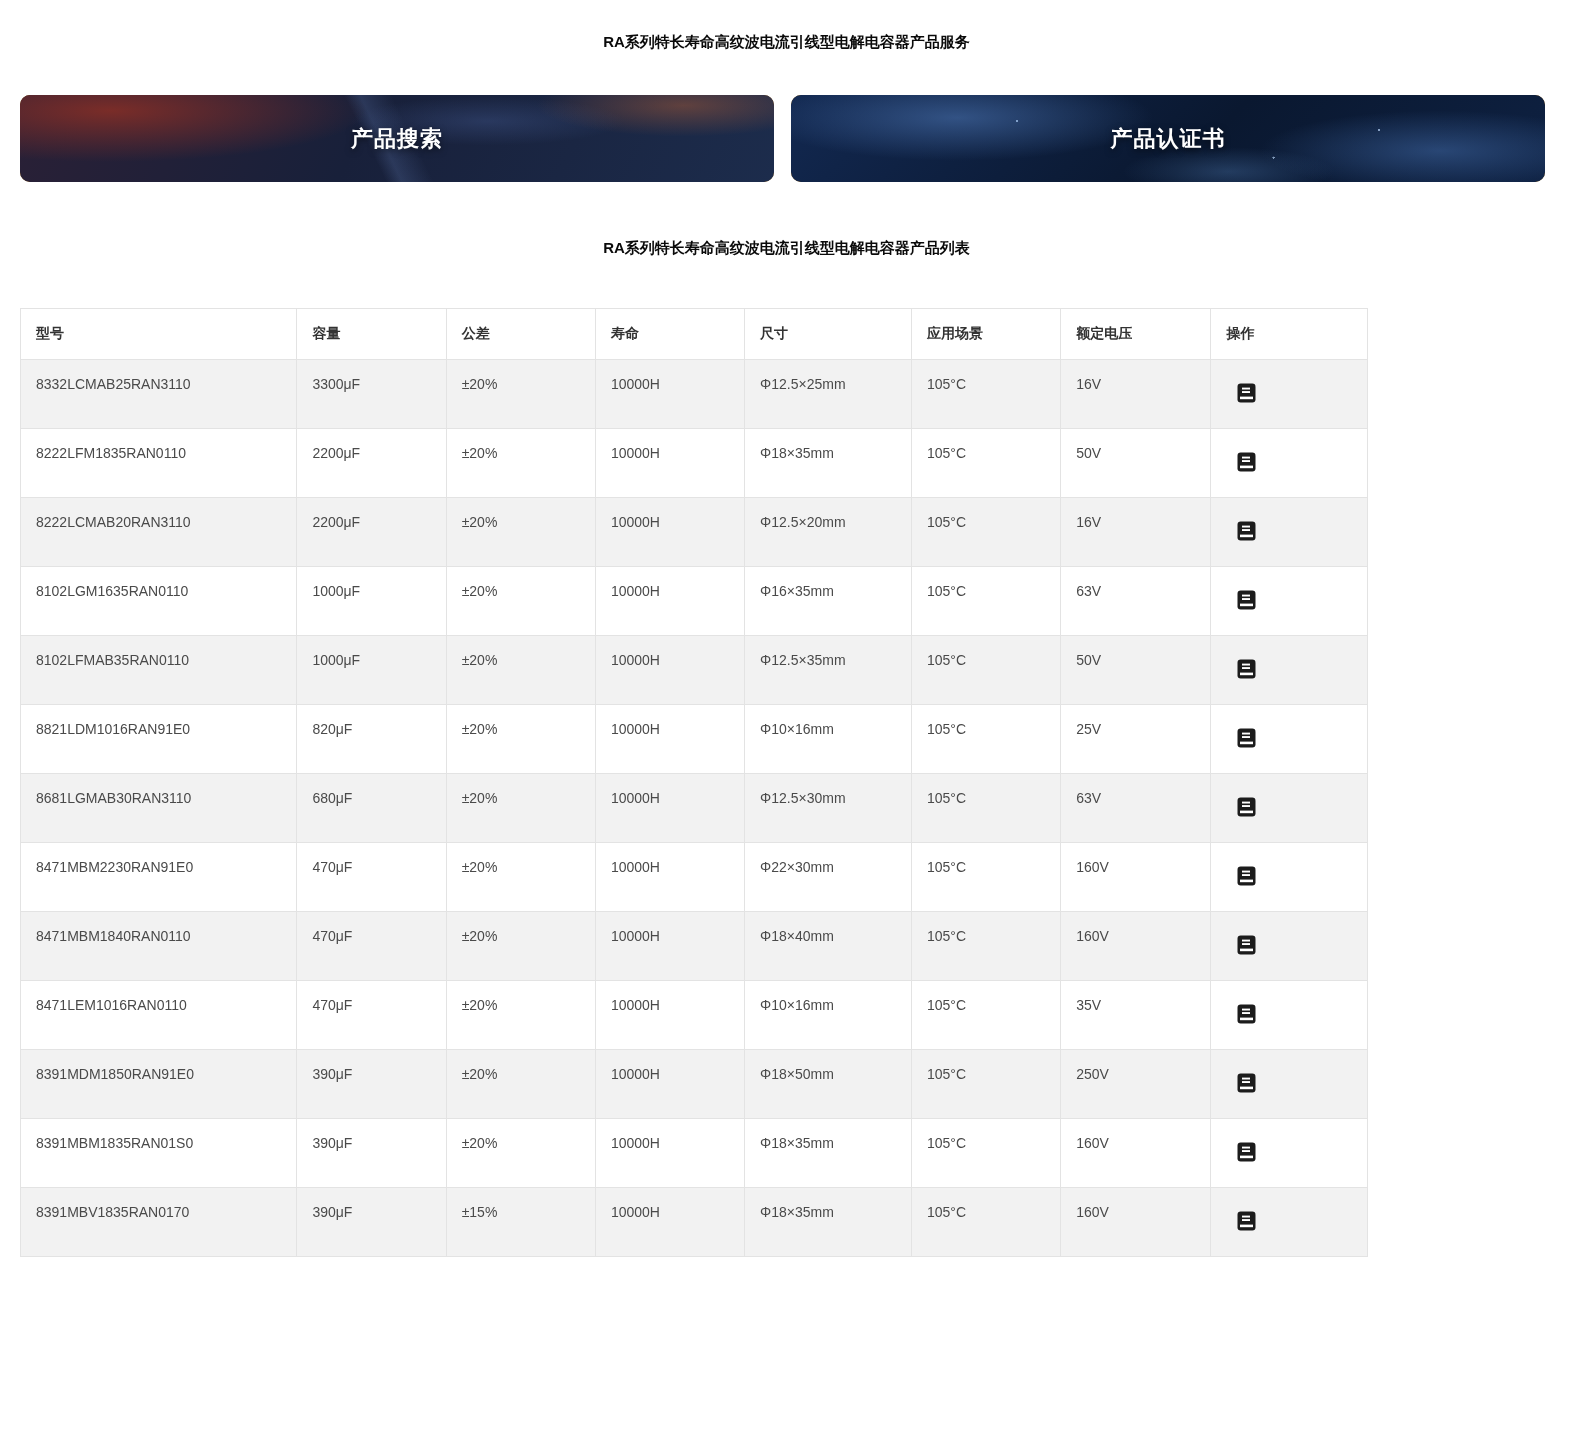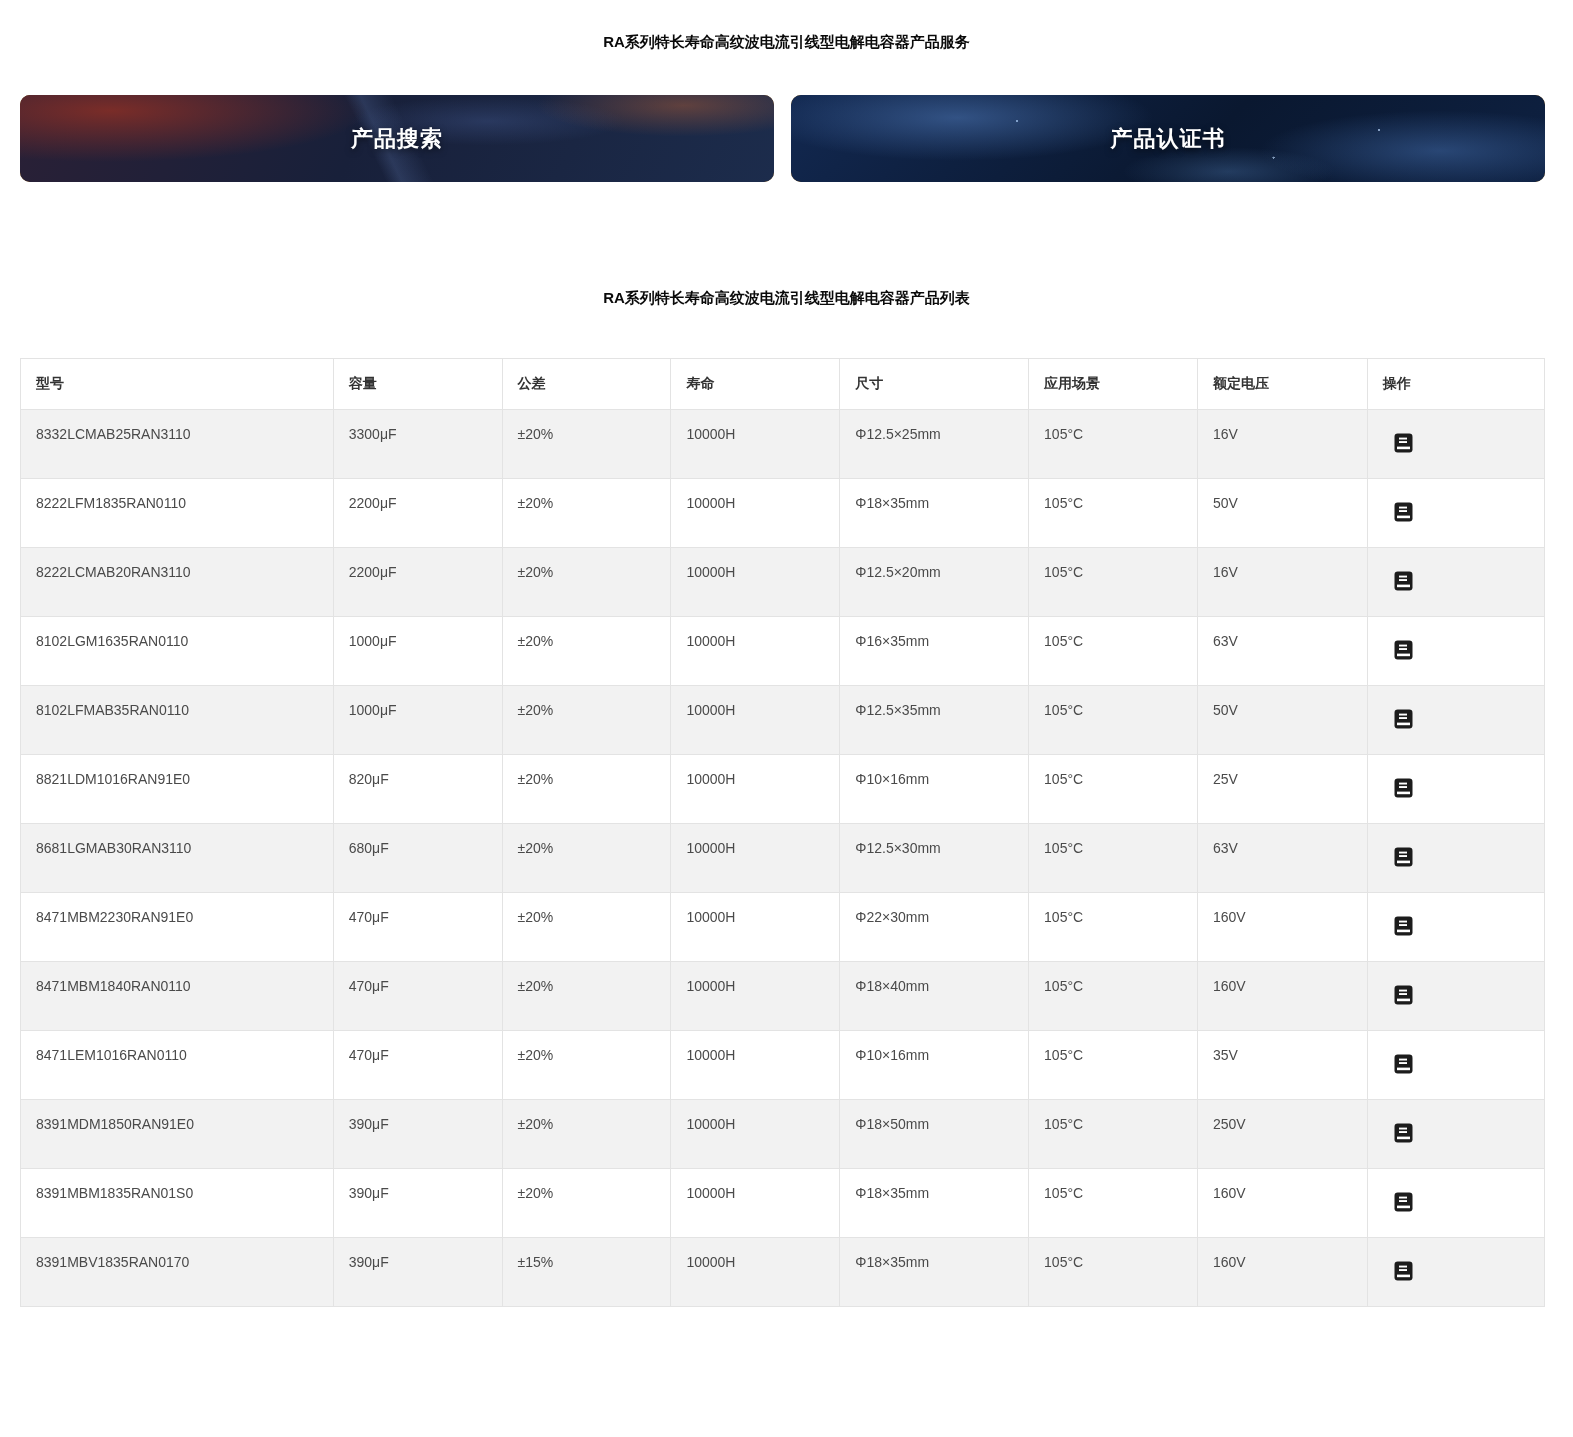--- a/index.html
+++ b/index.html
@@ -14,21 +14,21 @@
   
   .page-title, .table-title {
     text-align:center;
     font-size:15px;
     line-height:32px;
     font-weight:700;
     color:#0a0a0a;
     margin:0;
   }
   .page-title  { padding-top:26px; }
-  .table-title { padding-top:100px; }
+  .table-title { padding-top:50px; }
 
   
   .nav-cards {
     display:flex;
     gap:17px;
     margin:37px 28px 0 20px;
   }
   .nav-card {
     position:relative;
     flex:1;
@@ -92,21 +92,21 @@
       radial-gradient(36% 70% at 86% 64%, rgba(64,104,164,.55), transparent 66%),
       radial-gradient(20% 40% at 58% 88%, rgba(92,140,200,.30), transparent 70%),
       radial-gradient(circle 2px at 30% 30%, rgba(190,215,245,.9) 0 50%, transparent 60%),
       radial-gradient(circle 2px at 78% 40%, rgba(190,215,245,.8) 0 50%, transparent 60%),
       radial-gradient(circle 2px at 64% 72%, rgba(190,215,245,.7) 0 50%, transparent 60%),
       linear-gradient(135deg, #122850 0%, #0a1830 55%, #0e2142 100%);
   }
 
   
   .product-table {
-    width:1525px;
+    width:1348px;
     margin:44px 28px 0 20px;
     border-collapse:collapse;
     table-layout:fixed;
   }
   .product-table th, .product-table td {
     border:1px solid #e3e3e3;
     font-size:14px;
     text-align:left;
   }
   .product-table th {

